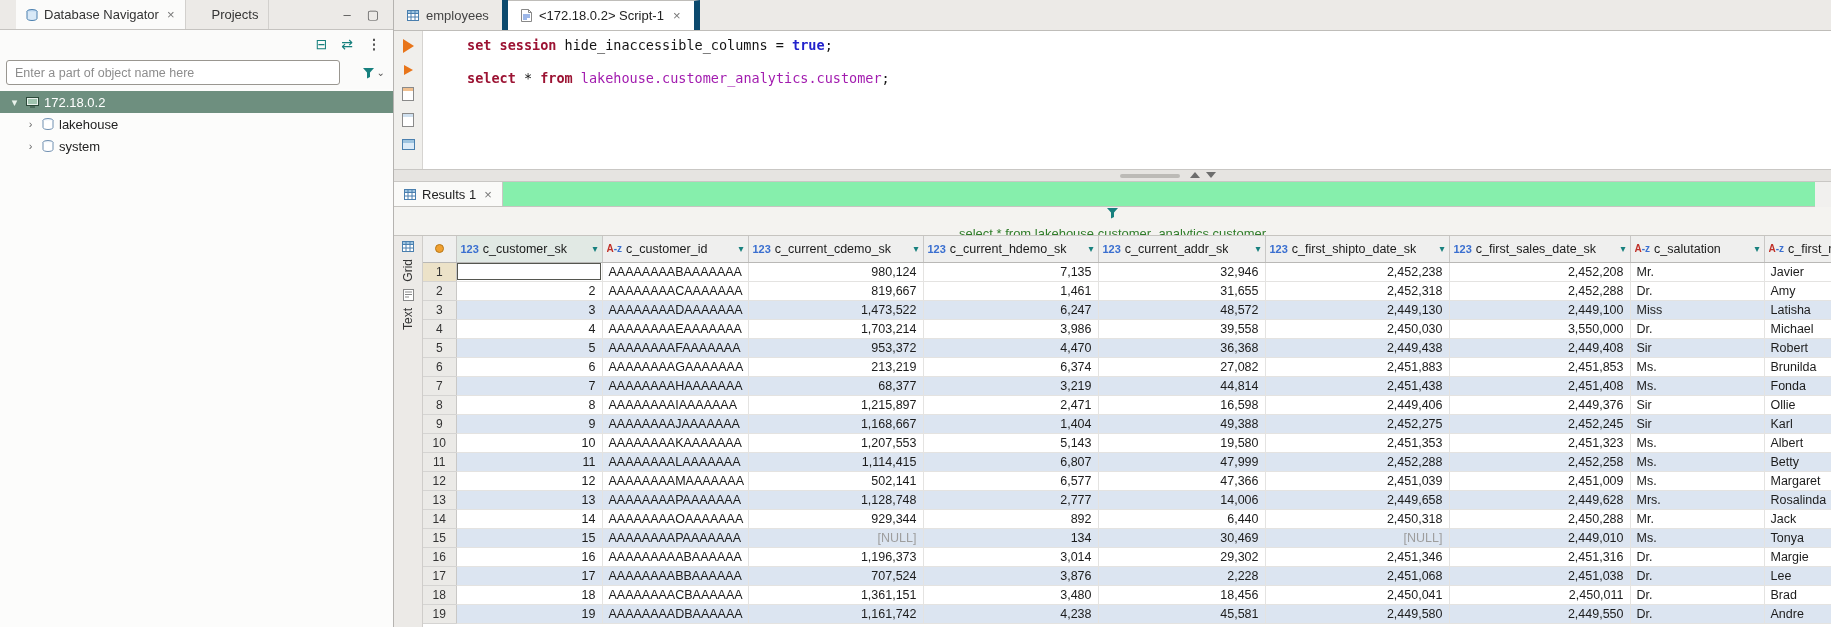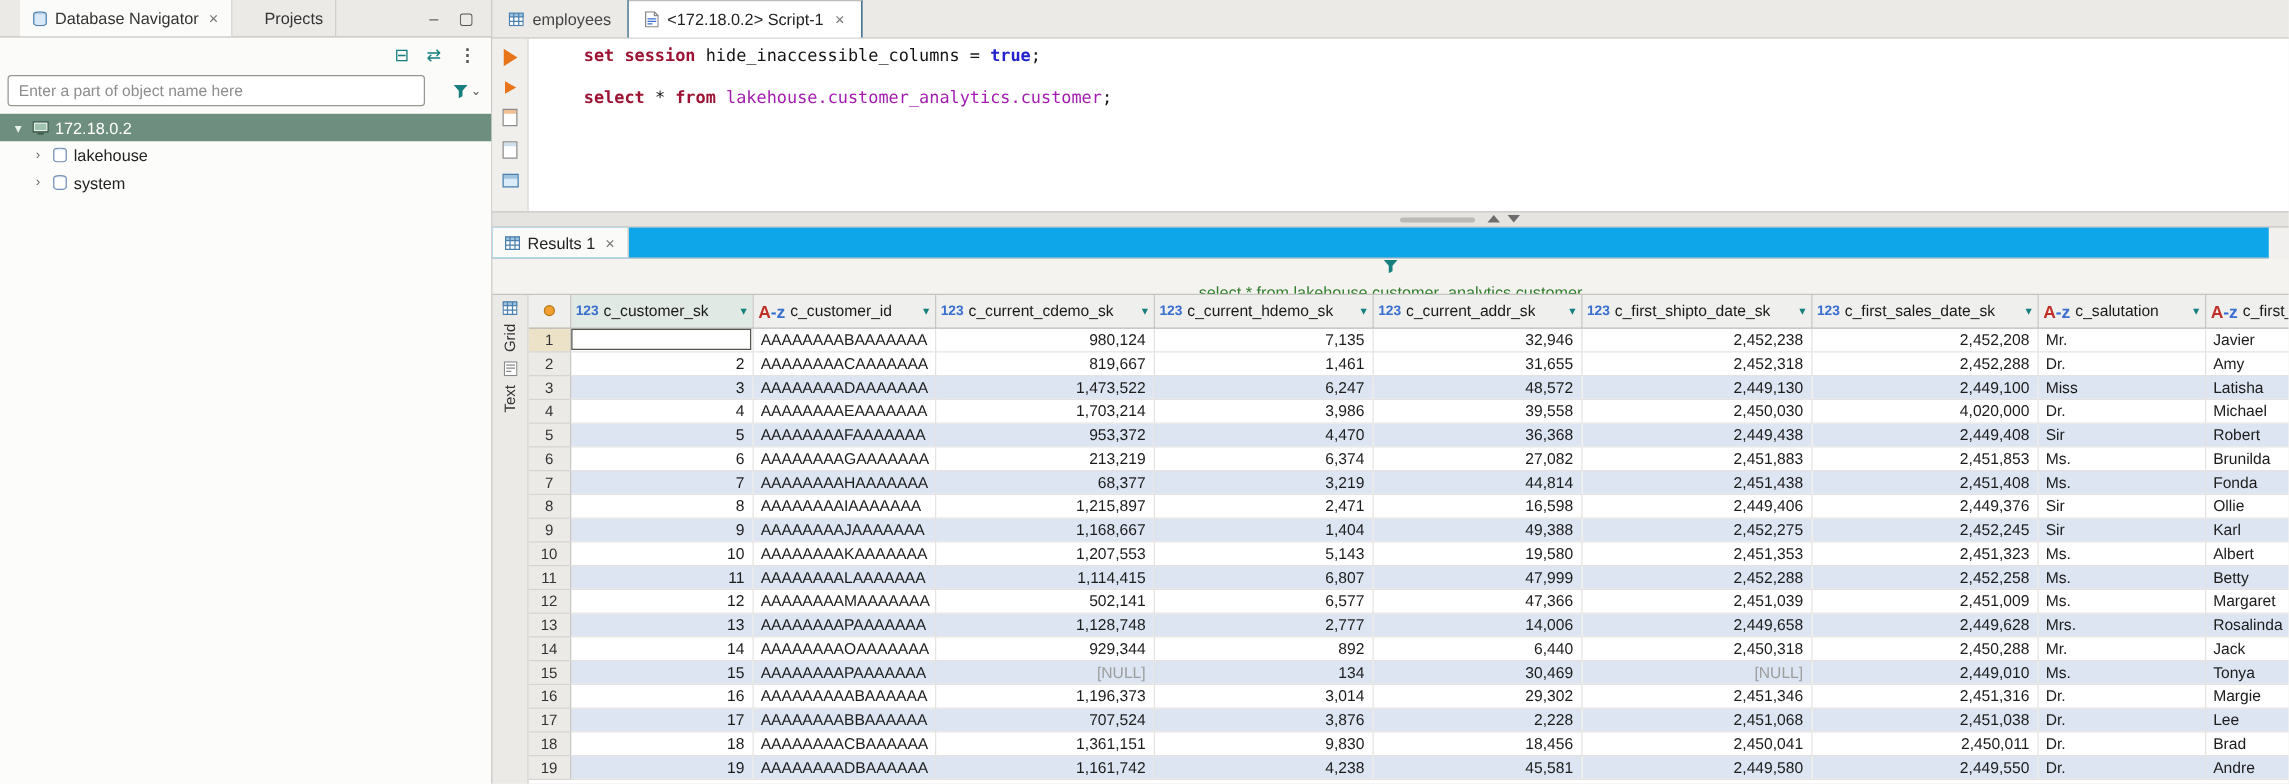--- a/index.html
+++ b/index.html
@@ -35,21 +35,21 @@
   .tree-item { height:22px; display:flex; align-items:center; gap:5px; font-size:13px; color:#222; cursor:pointer; }
   .tree-item.selected { background:#6e8f7f; color:#fff; }
   .chevron { width:13px; text-align:center; color:#666; font-size:11px; }
   .tree-item.selected .chevron { color:#eaf2ec; }
   .tree-icon { display:inline-flex; }
 
   
   .editor-tabbar { position:absolute; left:394px; top:0; right:0; height:31px;
     background:#eceae7; border-bottom:1px solid #bfbdb9; display:flex; align-items:stretch; }
   .etab { display:flex; align-items:center; gap:7px; padding:0 13px; color:#444;
-    border-right:1px solid #0c4a6e; cursor:default; }
+    border-right:6px solid #0c4a6e; cursor:default; }
   .etab.active { background:#ffffff; color:#222; border-top:1px solid #bfbdb9; }
   .editor-wrap { position:absolute; left:394px; top:31px; right:0; height:138px; background:#fff; }
   .editor-toolbar { position:absolute; left:0; top:0; width:29px; height:100%;
     background:#f0efec; border-right:1px solid #d6d4d1; display:flex; flex-direction:column;
     align-items:center; padding-top:8px; gap:12px; }
   .play-tri { width:0; height:0; border-left:11px solid #e8751a;
     border-top:7px solid transparent; border-bottom:7px solid transparent; cursor:pointer; }
   .play-tri.small { border-left-width:9px; border-top-width:5px; border-bottom-width:5px; }
   .mini-doc { width:12px; height:14px; background:#fff; border:1px solid #8a8a8a;
     box-shadow:inset 0 3px 0 #cfe0ef; cursor:pointer; }
@@ -68,21 +68,21 @@
   .splitter { position:absolute; left:394px; top:169px; right:0; height:13px;
     background:#e6e4e1; border-top:1px solid #c9c7c4; border-bottom:1px solid #c9c7c4; }
   .sash-handle { position:absolute; left:726px; top:4px; width:60px; height:4px;
     background:#bcbab6; border-radius:2px; }
   .sash-arrows { position:absolute; left:796px; top:2px; display:flex; gap:6px; }
   .tri-up { width:0; height:0; border-bottom:6px solid #6d6d6d; border-left:5px solid transparent; border-right:5px solid transparent; cursor:pointer; }
   .tri-down { width:0; height:0; border-top:6px solid #6d6d6d; border-left:5px solid transparent; border-right:5px solid transparent; cursor:pointer; }
 
   
   .results-tabbar { position:absolute; left:394px; top:182px; right:16px; height:25px;
-    background:#0ea5e9; border-bottom:1px solid #c6c4c0; display:flex; align-items:stretch; }
+    background:#86efac; border-bottom:1px solid #c6c4c0; display:flex; align-items:stretch; }
   .rtab { display:flex; align-items:center; gap:6px; padding:0 10px; background:#fafaf8;
     border-right:1px solid #c9c7c4; color:#222; }
   .filter-bar { position:absolute; left:394px; top:207px; right:0; height:29px;
     background:#f4f3f0; border-bottom:1px solid #c6c4c0; display:flex; align-items:center;
     padding:0 6px; gap:7px; overflow:hidden;flex-direction:column; }
   .filter-query { color:#2f7d2a; white-space:nowrap; font-size:13px; }
   .expand-glyph { color:#8a8a8a; font-size:13px; cursor:pointer; }
   .filter-input { flex:1; min-width:50px; border:none; background:transparent; outline:none;
     font-size:13px; font-family:"Liberation Sans",sans-serif; color:#333; }
   .filter-input::placeholder { color:#9a9a9a; font-style:italic; }
@@ -100,21 +100,21 @@
   .grid-scroll { flex:1; overflow:hidden; background:#fff; }
   table.results { border-collapse:collapse; table-layout:fixed; width:1591px; font-size:12.5px; }
   thead th { height:26px; background:#efefee; border-right:1px solid #c9c8c6;
     border-bottom:1px solid #b9b8b6; font-weight:normal; padding:0 4px; cursor:pointer; }
   thead th.selcol { background:#e1e9e4; }
   thead th.corner { padding:0; text-align:center; }
   .corner-dot { display:inline-block; width:9px; height:9px; border-radius:50%;
     background:#f0a030; border:1px solid #b87818; }
   .thw { display:flex; align-items:center; gap:4px; height:100%; overflow:hidden; }
   .tnum { color:#3a6fd0; font-size:11px; font-weight:bold; flex:0 0 auto; }
-  .ttxt { font-size:14px; font-weight:bold; flex:0 0 auto; }
+  .ttxt { font-size:10px; font-weight:bold; flex:0 0 auto; }
   .ttxt b { color:#c03028; } .ttxt i { color:#3a6fd0; font-style:normal; }
   .thlbl { white-space:nowrap; overflow:hidden; color:#1a1a1a; }
   .sortarrow { margin-left:auto; color:#17807e; font-size:10px; flex:0 0 auto; }
   tbody tr { height:19px; }
   td.rowhead { background:#ebeae7; border-right:1px solid #c9c8c6; border-bottom:1px solid #d5d4d2;
     text-align:center; color:#333; font-size:12px; cursor:pointer; }
   td.rowheadsel { background:#ece2c8; }
   td.cell { padding:0 6px; border-right:1px solid #e4e3e1; border-bottom:1px solid #e4e3e1;
     white-space:nowrap; overflow:hidden; background:#fff; cursor:default; }
   td.cell.num { text-align:right; }
@@ -426,21 +426,21 @@
             <td class="cell">Latisha</td>
           </tr>
           <tr>
             <td class="rowhead">4</td>
             <td class="cell num">4</td>
             <td class="cell">AAAAAAAAEAAAAAAA</td>
             <td class="cell num">1,703,214</td>
             <td class="cell num">3,986</td>
             <td class="cell num">39,558</td>
             <td class="cell num">2,450,030</td>
-            <td class="cell num">4,020,000</td>
+            <td class="cell num">3,550,000</td>
             <td class="cell">Dr.</td>
             <td class="cell">Michael</td>
           </tr>
           <tr>
             <td class="rowhead">5</td>
             <td class="cell num">5</td>
             <td class="cell">AAAAAAAAFAAAAAAA</td>
             <td class="cell num">953,372</td>
             <td class="cell num">4,470</td>
             <td class="cell num">36,368</td>
@@ -591,21 +591,21 @@
             <td class="cell num">2,451,068</td>
             <td class="cell num">2,451,038</td>
             <td class="cell">Dr.</td>
             <td class="cell">Lee</td>
           </tr>
           <tr>
             <td class="rowhead">18</td>
             <td class="cell num">18</td>
             <td class="cell">AAAAAAAACBAAAAAA</td>
             <td class="cell num">1,361,151</td>
-            <td class="cell num">9,830</td>
+            <td class="cell num">3,480</td>
             <td class="cell num">18,456</td>
             <td class="cell num">2,450,041</td>
             <td class="cell num">2,450,011</td>
             <td class="cell">Dr.</td>
             <td class="cell">Brad</td>
           </tr>
           <tr>
             <td class="rowhead">19</td>
             <td class="cell num">19</td>
             <td class="cell">AAAAAAAADBAAAAAA</td>

